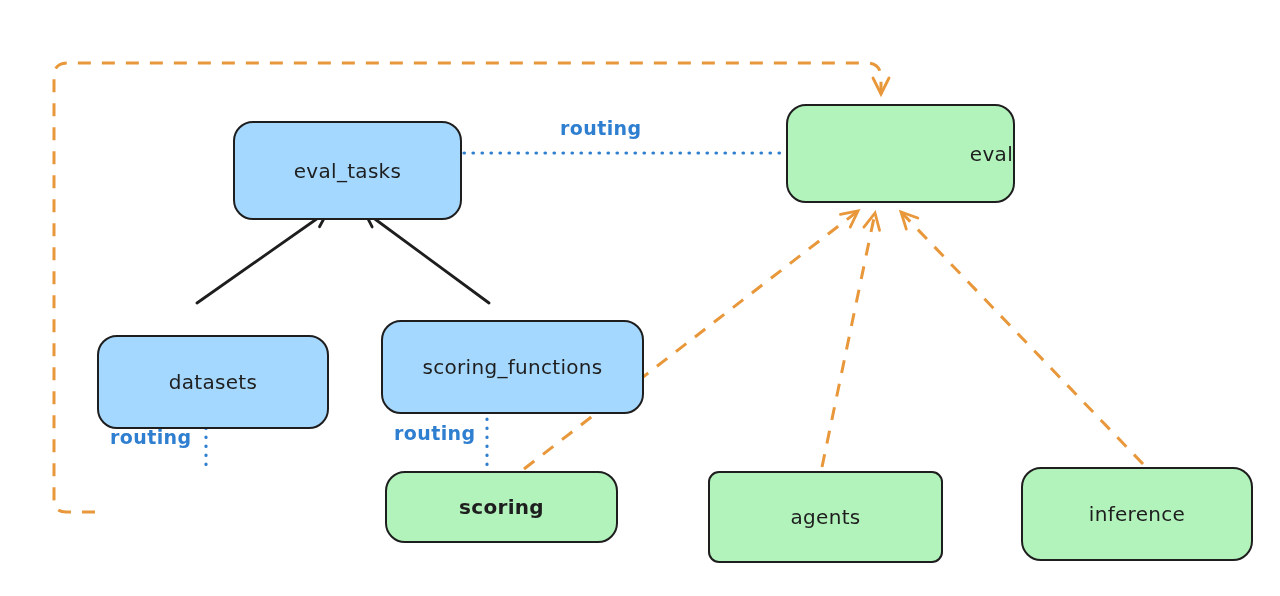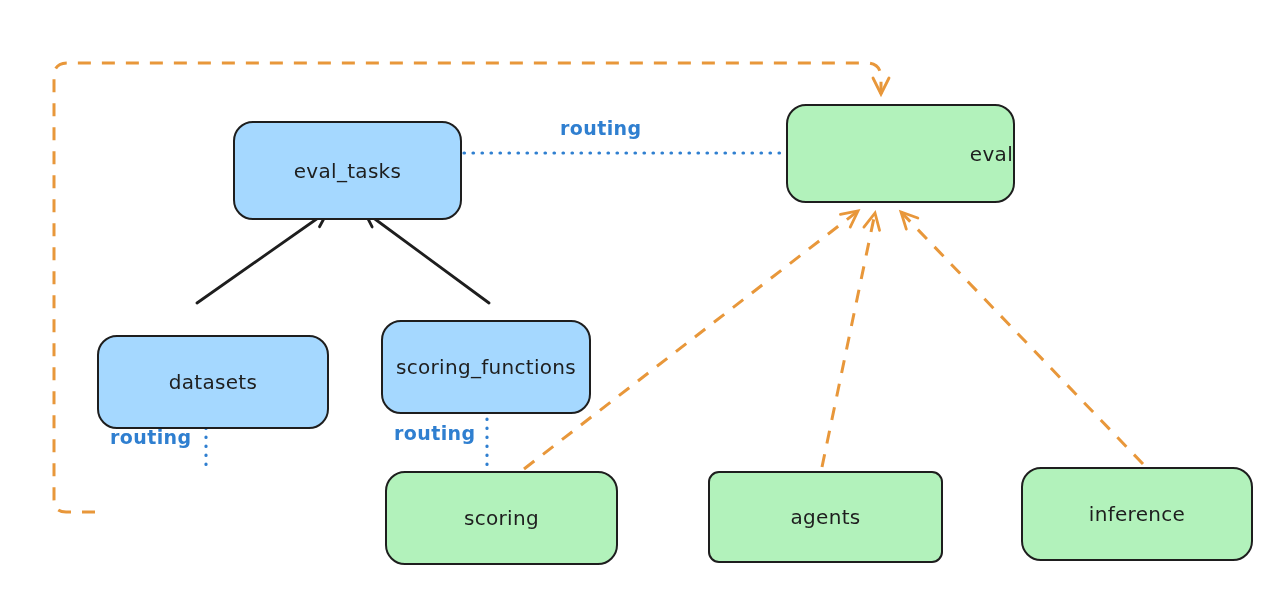--- a/index.html
+++ b/index.html
@@ -112,26 +112,26 @@
   </div>
 
   <div class="node green" style="left:786px; top:104px; width:229px; height:99px;justify-content:flex-end;">
     <span>eval</span>
   </div>
 
   <div class="node blue" style="left:97px; top:320px; width:232px; height:94px;">
     <span>datasets</span>
   </div>
 
-  <div class="node blue" style="left:381px; top:305px; width:210px; height:94px;">
+  <div class="node blue" style="left:381px; top:305px; width:263px; height:94px;">
     <span>scoring_functions</span>
   </div>
 
 
-  <div class="node green" style="left:385px; top:471px; width:233px; height:94px;">
+  <div class="node green" style="left:385px; top:471px; width:233px; height:72px;font-weight:bold;">
     <span>scoring</span>
   </div>
 
   <div class="node green" style="left:708px; top:471px; width:235px; height:92px;border-radius:11px;">
     <span>agents</span>
   </div>
 
   <div class="node green" style="left:1021px; top:467px; width:232px; height:94px;">
     <span>inference</span>
   </div>

